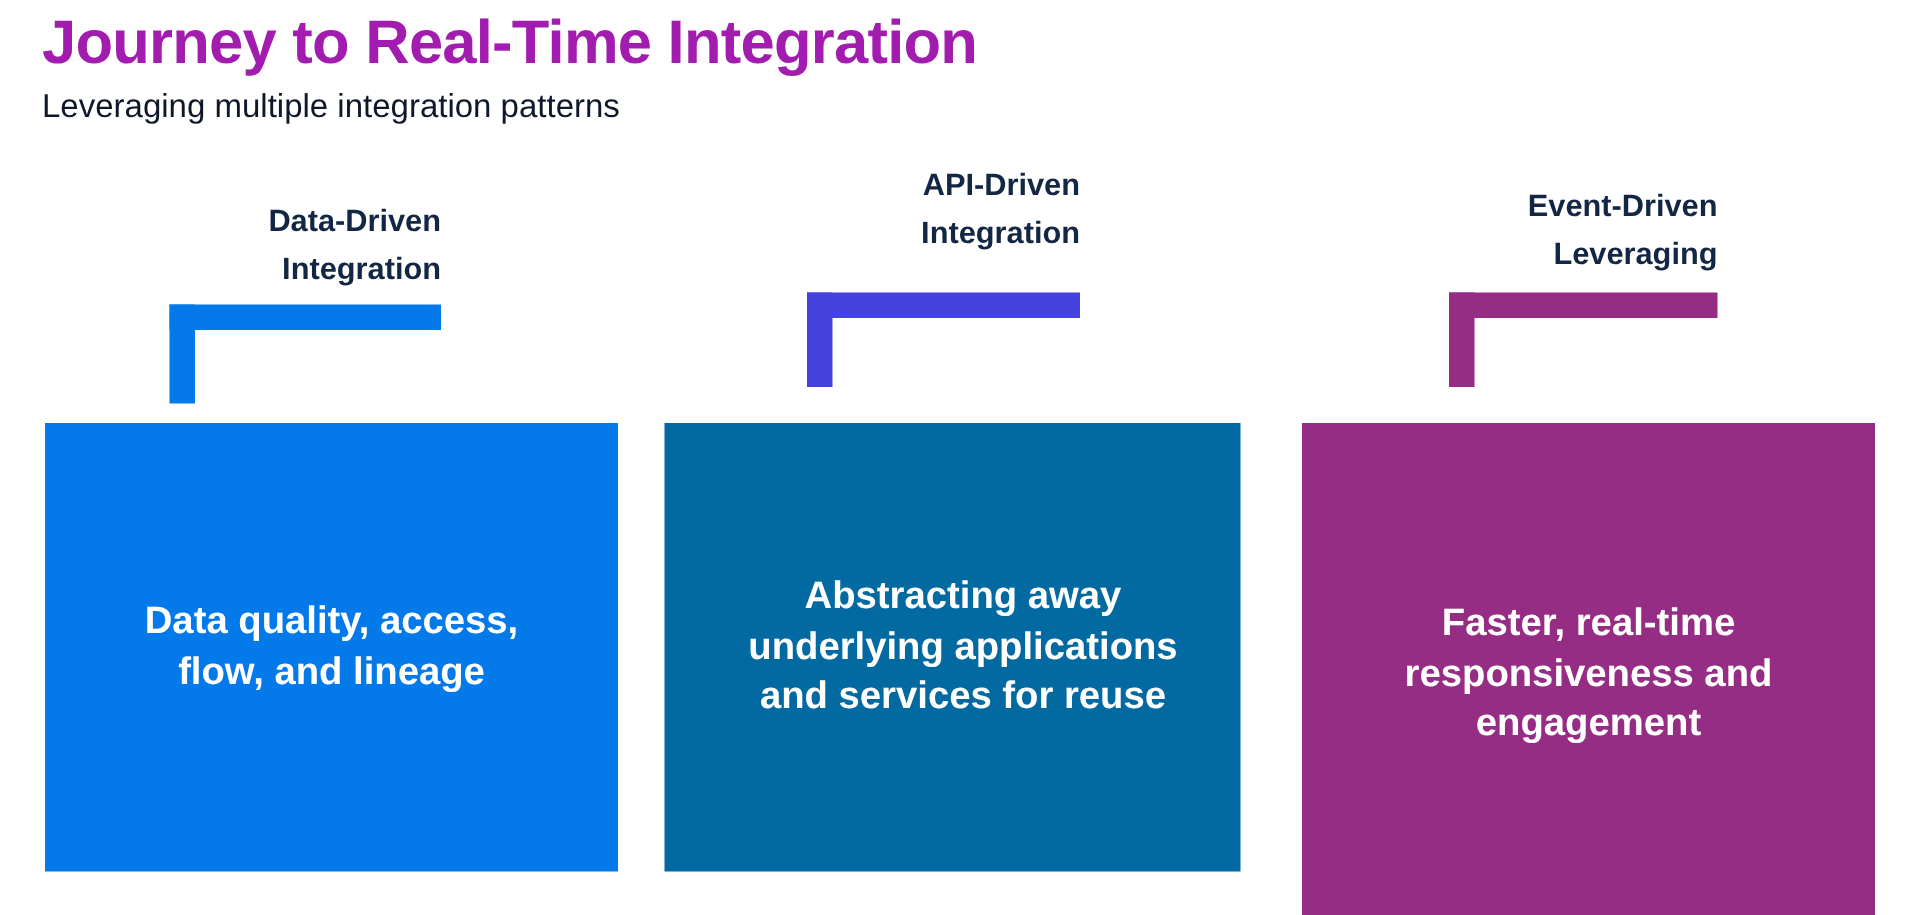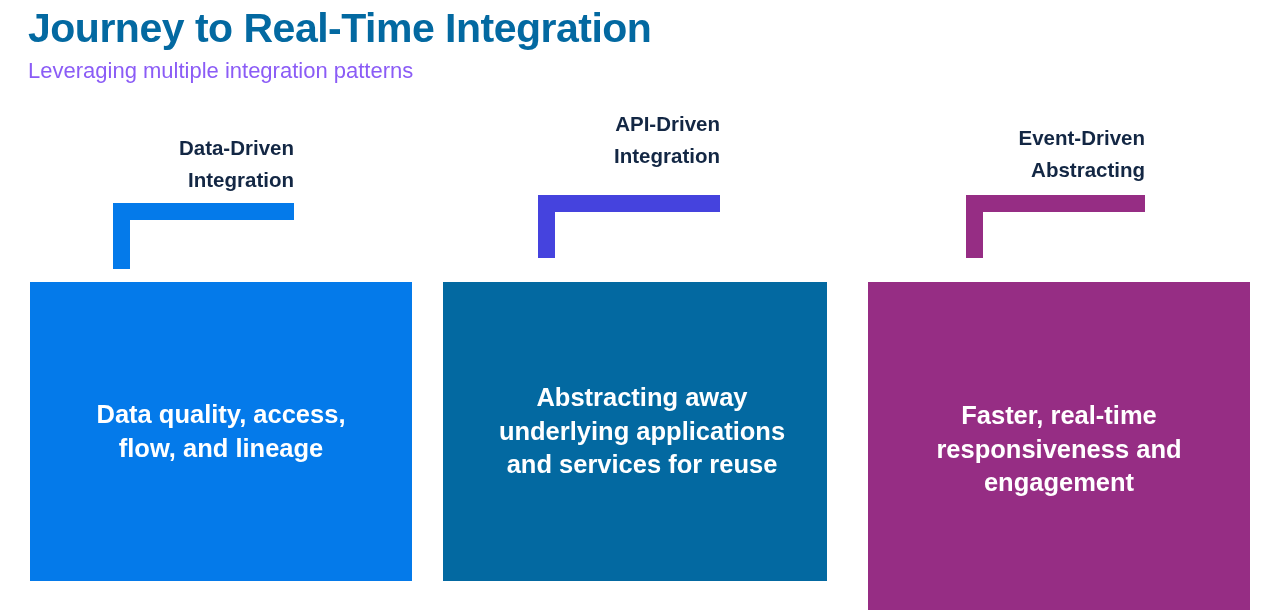--- a/index.html
+++ b/index.html
@@ -110,22 +110,22 @@
   #col-3 { left: 0; }
   #col-3 .column-heading { left: 966px; width: 179px; top: 122px; }
   #col-3 .connector { left: 966px; top: 195px; width: 179px; height: 63px; }
   #col-3 .connector .bar-v { height: 63px; }
   #col-3 .card { left: 868px; top: 282px; width: 382px; height: 335px; }
 </style>
 </head>
 <body>
 
 <div id="header">
-  <h1 id="page-title" style="color: #0369a1;">Journey to Real-Time Integration</h1>
-  <p id="page-subtitle" style="color: #8b5cf6;">Leveraging multiple integration patterns</p>
+  <h1 id="page-title" style="color: #a21caf;">Journey to Real-Time Integration</h1>
+  <p id="page-subtitle" style="color: #0f172a;">Leveraging multiple integration patterns</p>
 </div>
 
 <div class="column" id="col-1">
   <div class="column-heading">Data-Driven
 Integration</div>
   <div class="connector">
     <div class="bar-h" style="background: rgb(4, 122, 234);"></div>
     <div class="bar-v" style="background: rgb(4, 122, 234);"></div>
   </div>
   <div class="card" style="background: rgb(4, 122, 234);">
@@ -143,21 +143,21 @@
   </div>
   <div class="card" style="background: #0369a1; padding-left: 28px;">
     <div class="card-text">Abstracting away
 underlying applications
 and services for reuse</div>
   </div>
 </div>
 
 <div class="column" id="col-3">
   <div class="column-heading">Event-Driven
-Abstracting</div>
+Leveraging</div>
   <div class="connector">
     <div class="bar-h" style="background: rgb(150, 45, 132);"></div>
     <div class="bar-v" style="background: rgb(150, 45, 132);"></div>
   </div>
   <div class="card" style="background: rgb(150, 45, 132);">
     <div class="card-text">Faster, real-time
 responsiveness and
 engagement</div>
   </div>
 </div>

